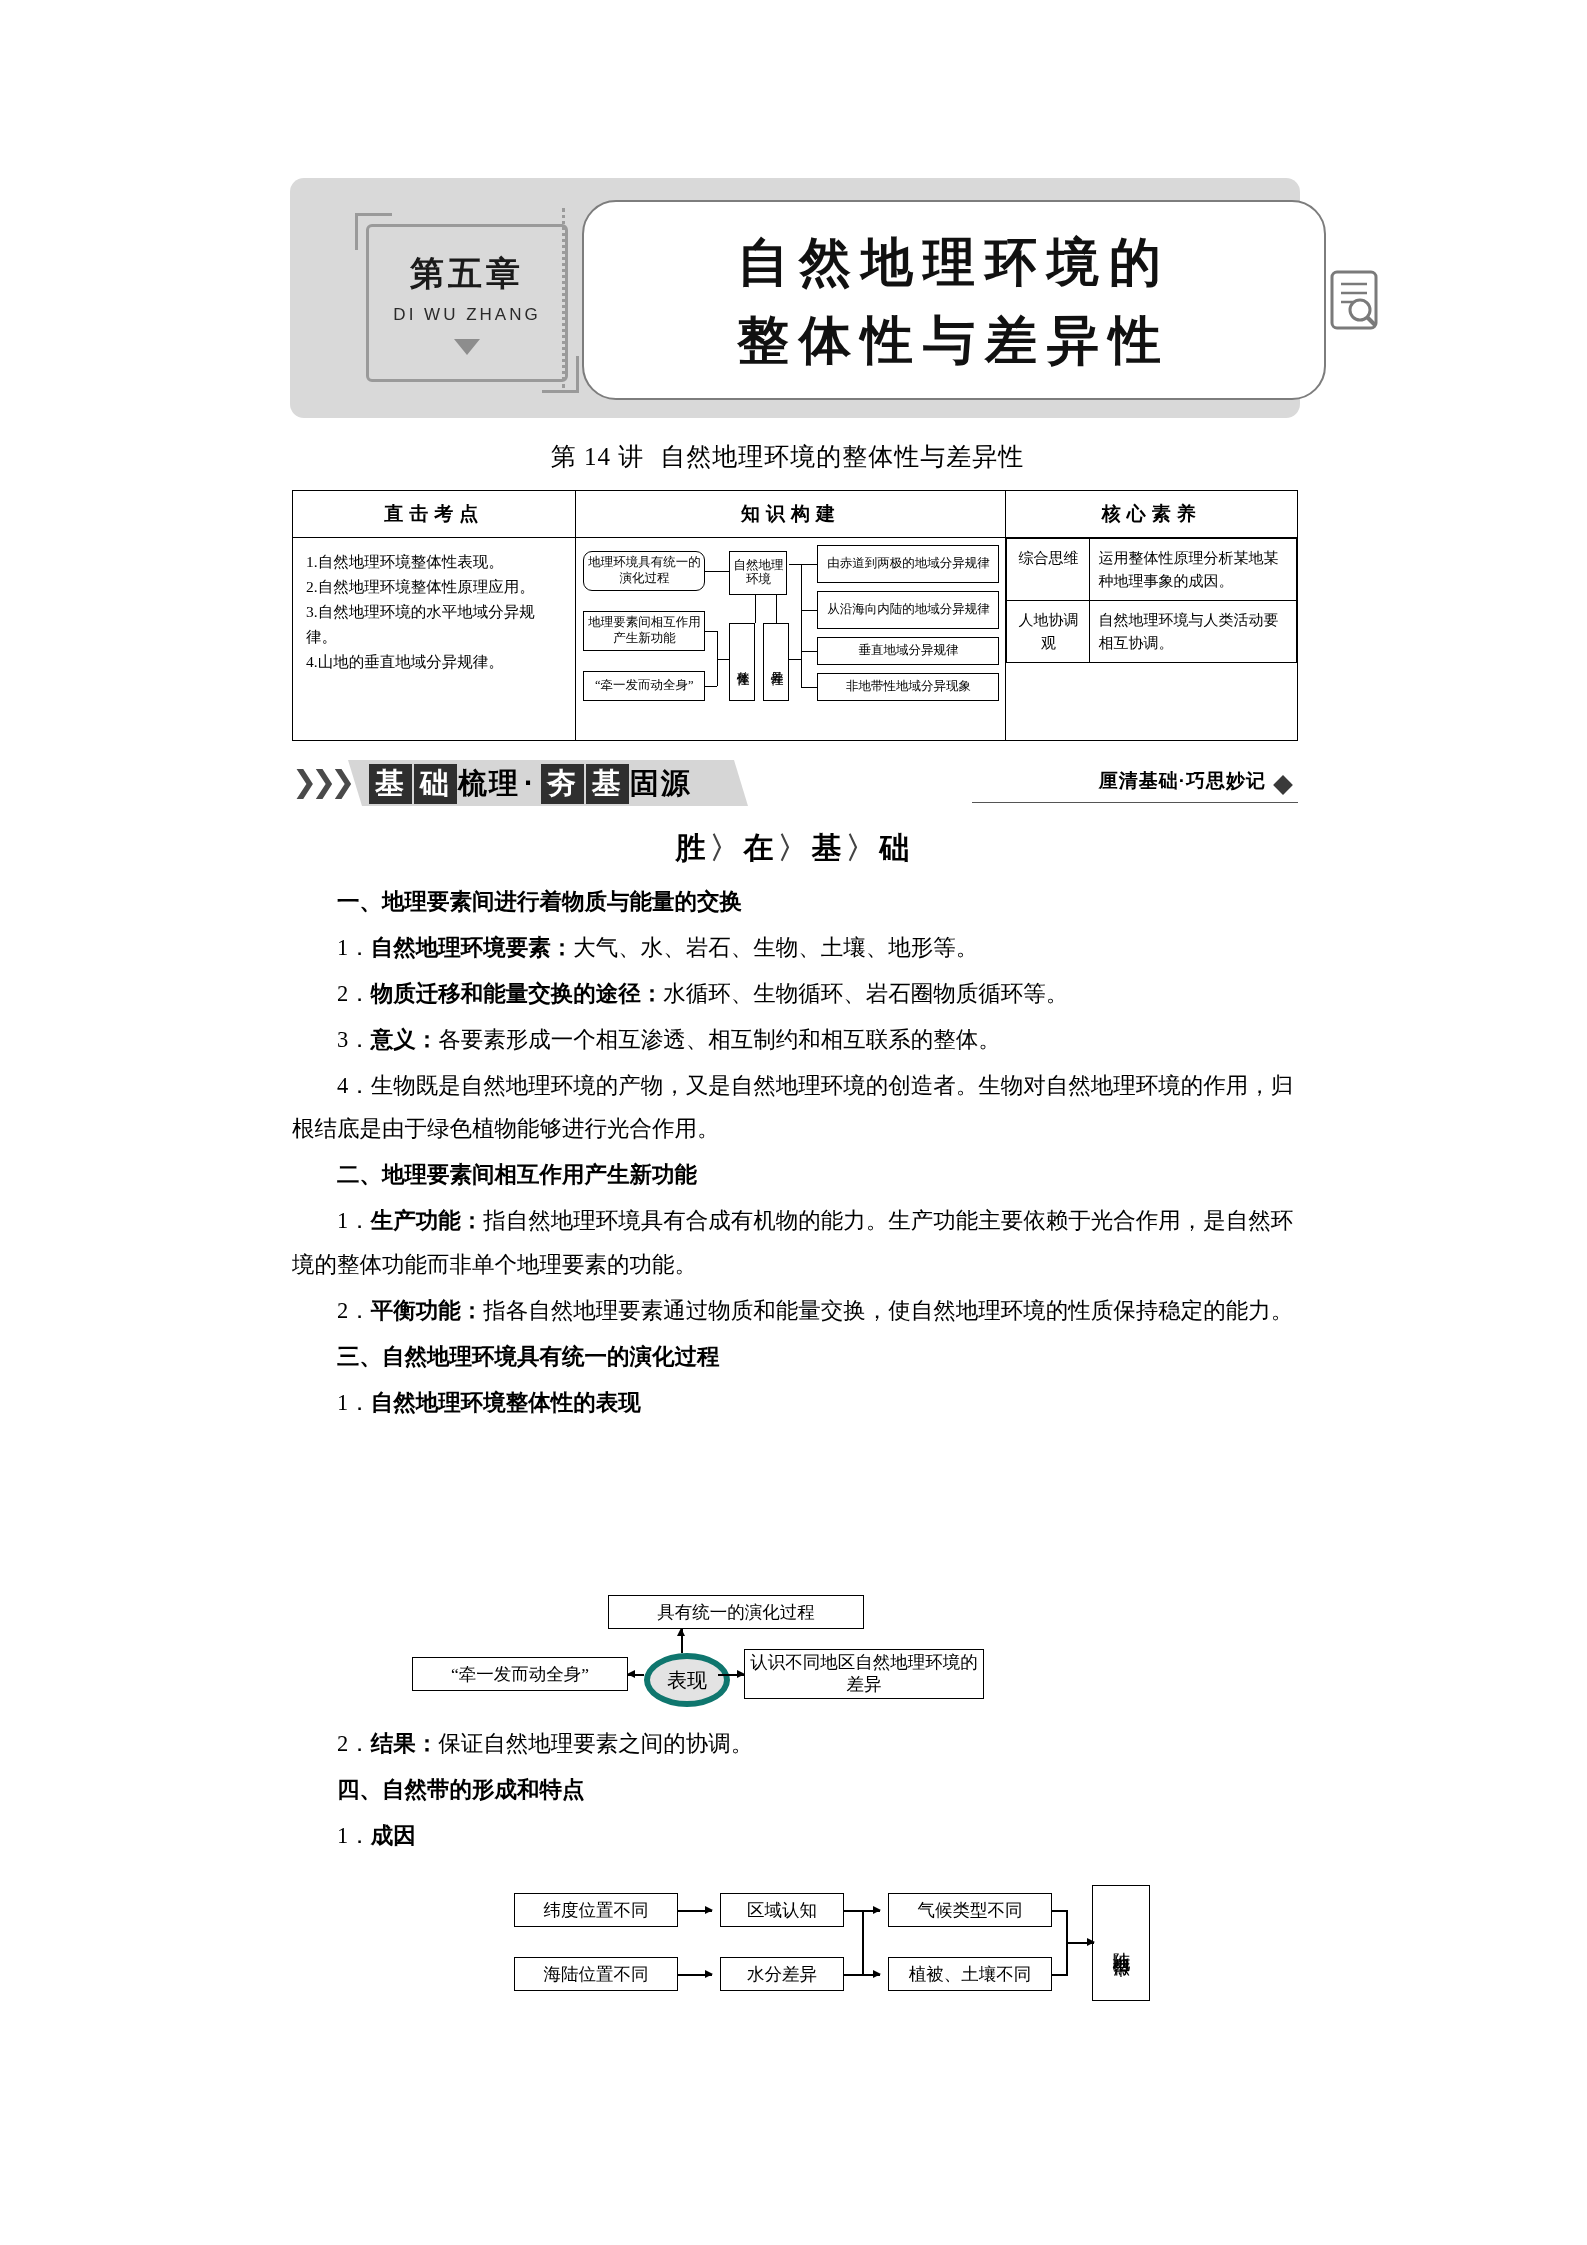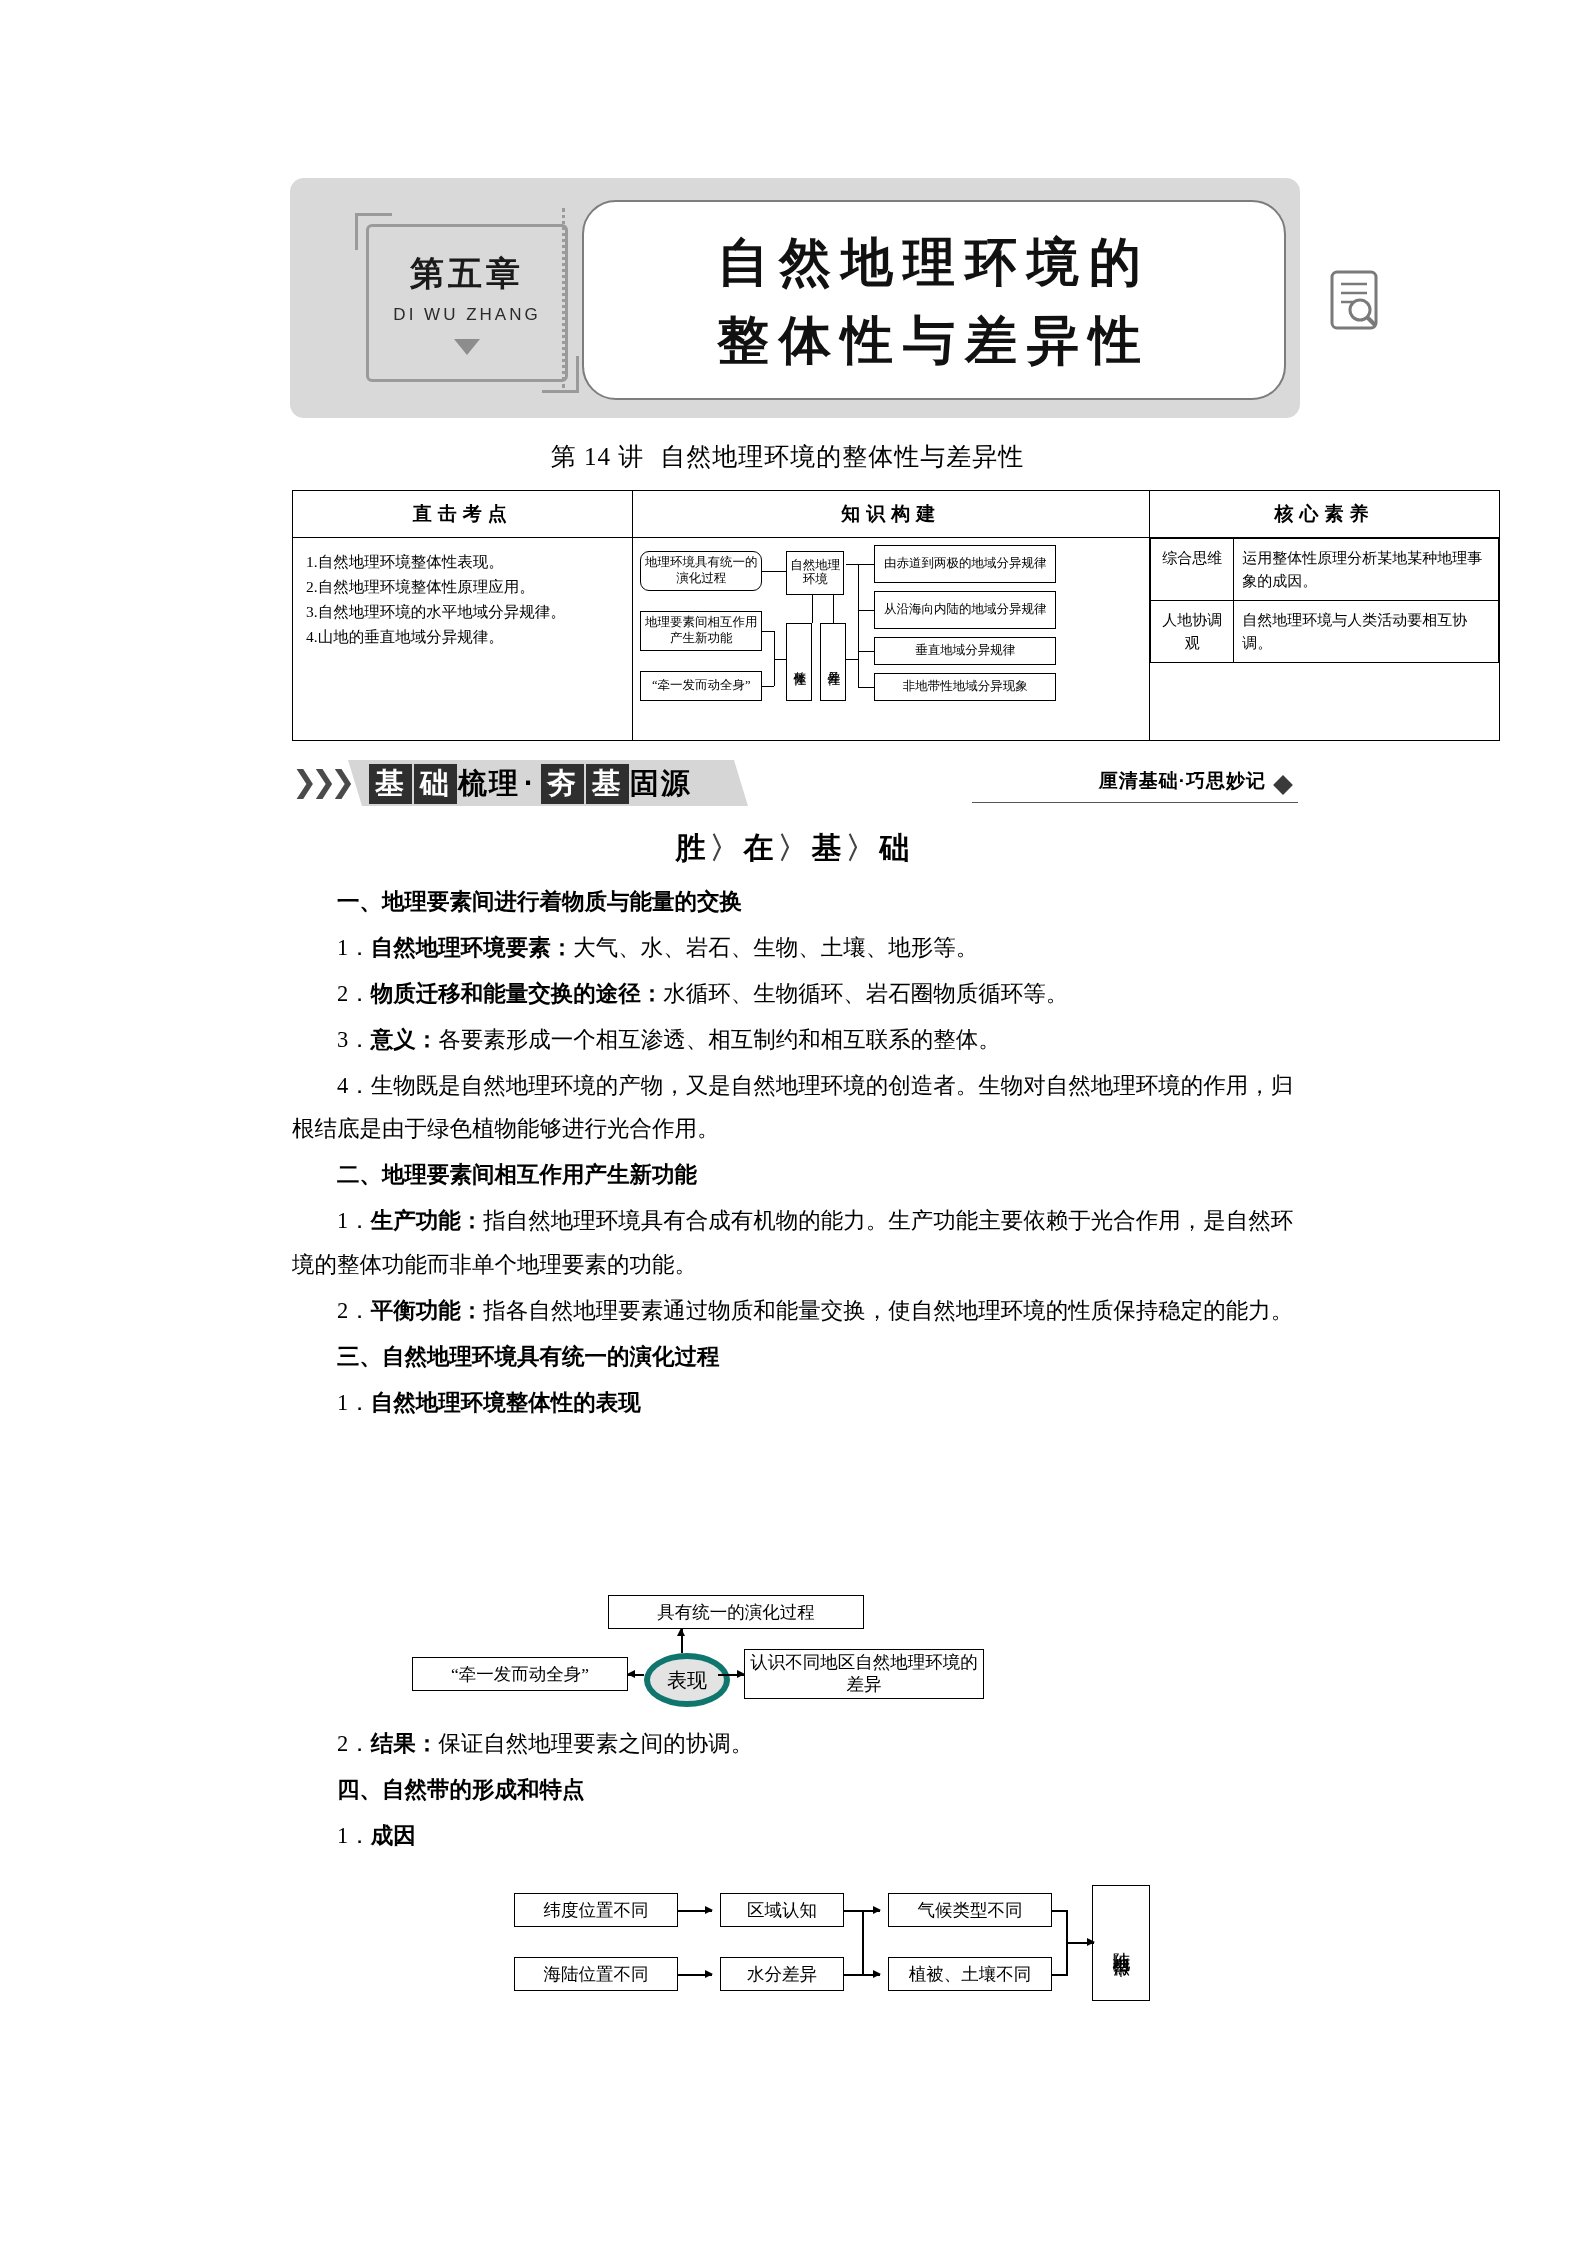--- a/index.html
+++ b/index.html
@@ -54,41 +54,41 @@
   .chap-tri{
     position:absolute;left:50%;margin-left:-13px;top:112px;
     width:0;height:0;border-left:13px solid transparent;border-right:13px solid transparent;
     border-top:16px solid #8d8d8d;
   }
   .dotted-sep{
     position:absolute;left:272px;top:30px;height:180px;border-left:3px dotted #9b9b9b;
   }
   .title-box{
     position:absolute;left:292px;top:22px;width:700px;height:196px;
-    background:#ffffff;border:2px solid #7d7d7d;border-radius:34px;
+    background:#ffffff;border:2px solid #7d7d7d;border-radius:34px;padding-left:40px;
   }
   .title-l1,.title-l2{
     position:absolute;left:0;right:0;text-align:center;
     font-family:"Liberation Sans","DejaVu Sans",sans-serif;
     font-weight:bold;font-size:52px;letter-spacing:10px;color:#111;
   }
   .title-l1{top:26px;}
   .title-l2{top:104px;}
   .mag-icon{
     position:absolute;left:1330px;top:270px;width:50px;height:62px;
   }
   
   .lecture{
     position:absolute;left:0;right:12px;top:440px;text-align:center;
     font-size:25px;letter-spacing:1px;
   }
   .lecture .num{margin-right:16px;}
   
   .ovtable{
-    position:absolute;left:292px;top:490px;width:1208px;
+    position:absolute;left:292px;top:490px;width:1006px;
     border:1.5px solid #000;border-collapse:collapse;
     font-size:15px;
   }
   .ovtable td,.ovtable th{border:1px solid #000;vertical-align:top;}
   .ovhead{
     text-align:center;font-weight:bold;font-size:19px;letter-spacing:6px;
     padding:10px 0;background:#fff;
   }
   .col1{width:282px;}
   .col2{width:430px;}

